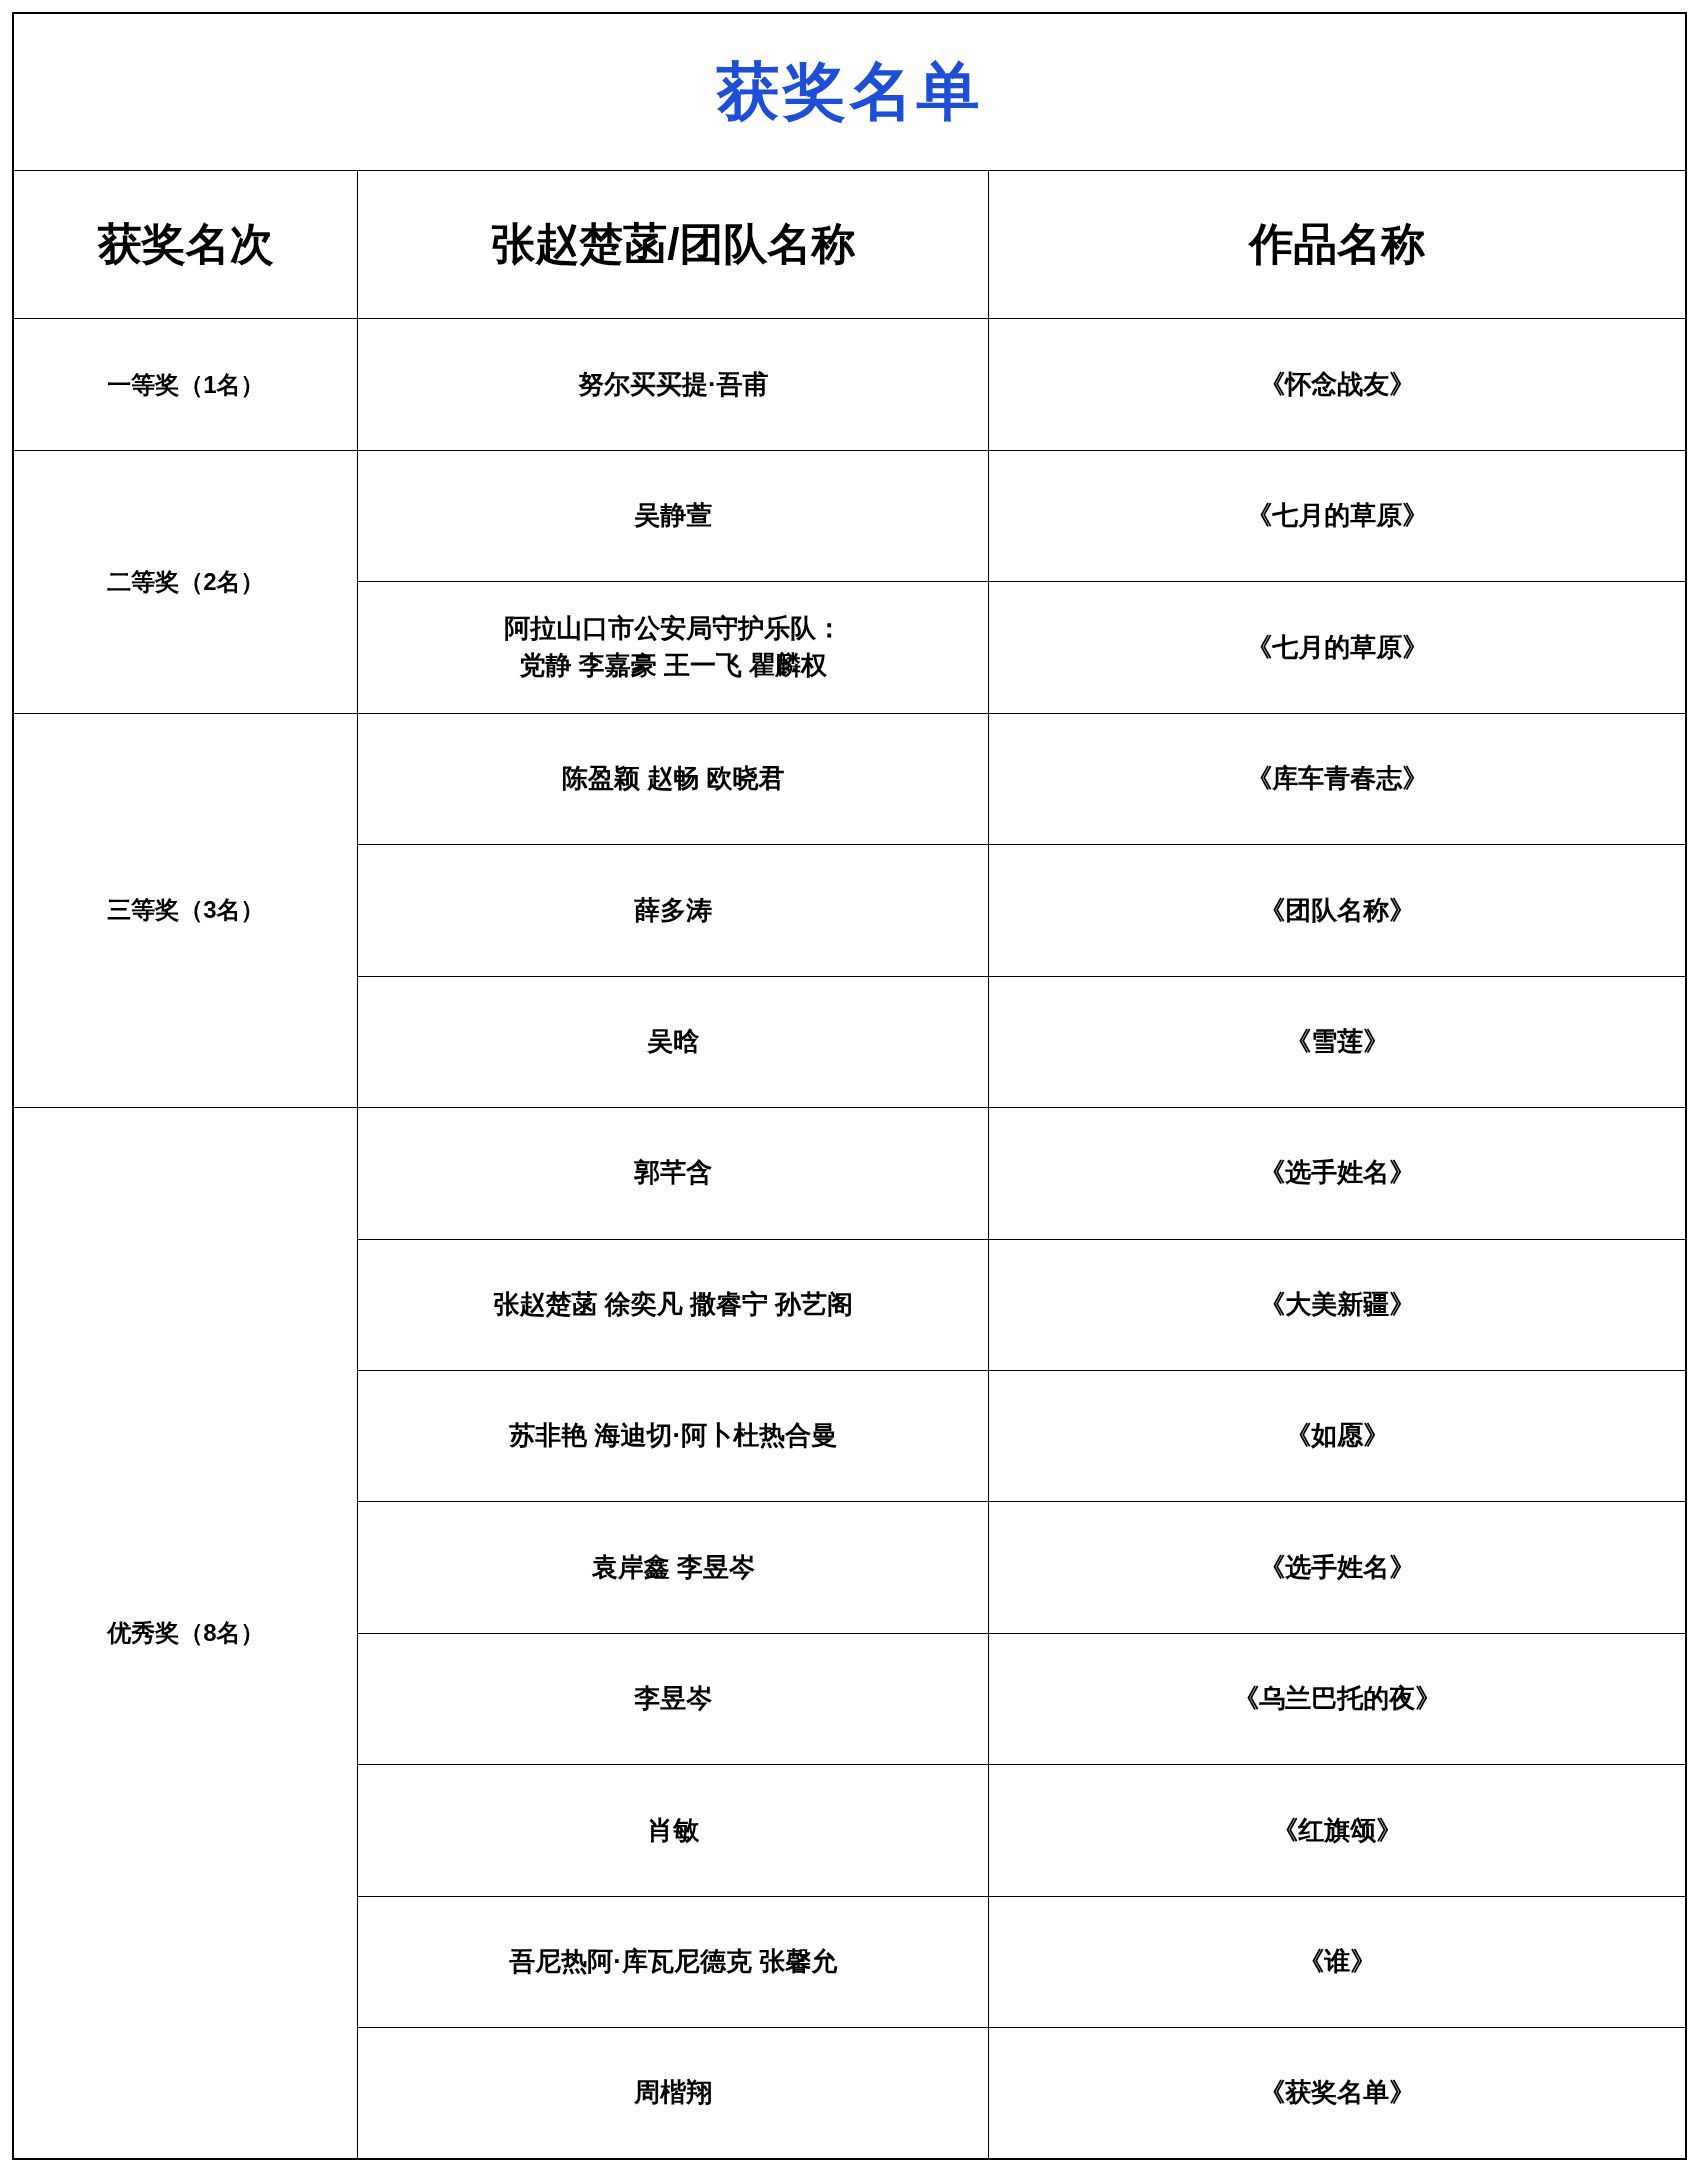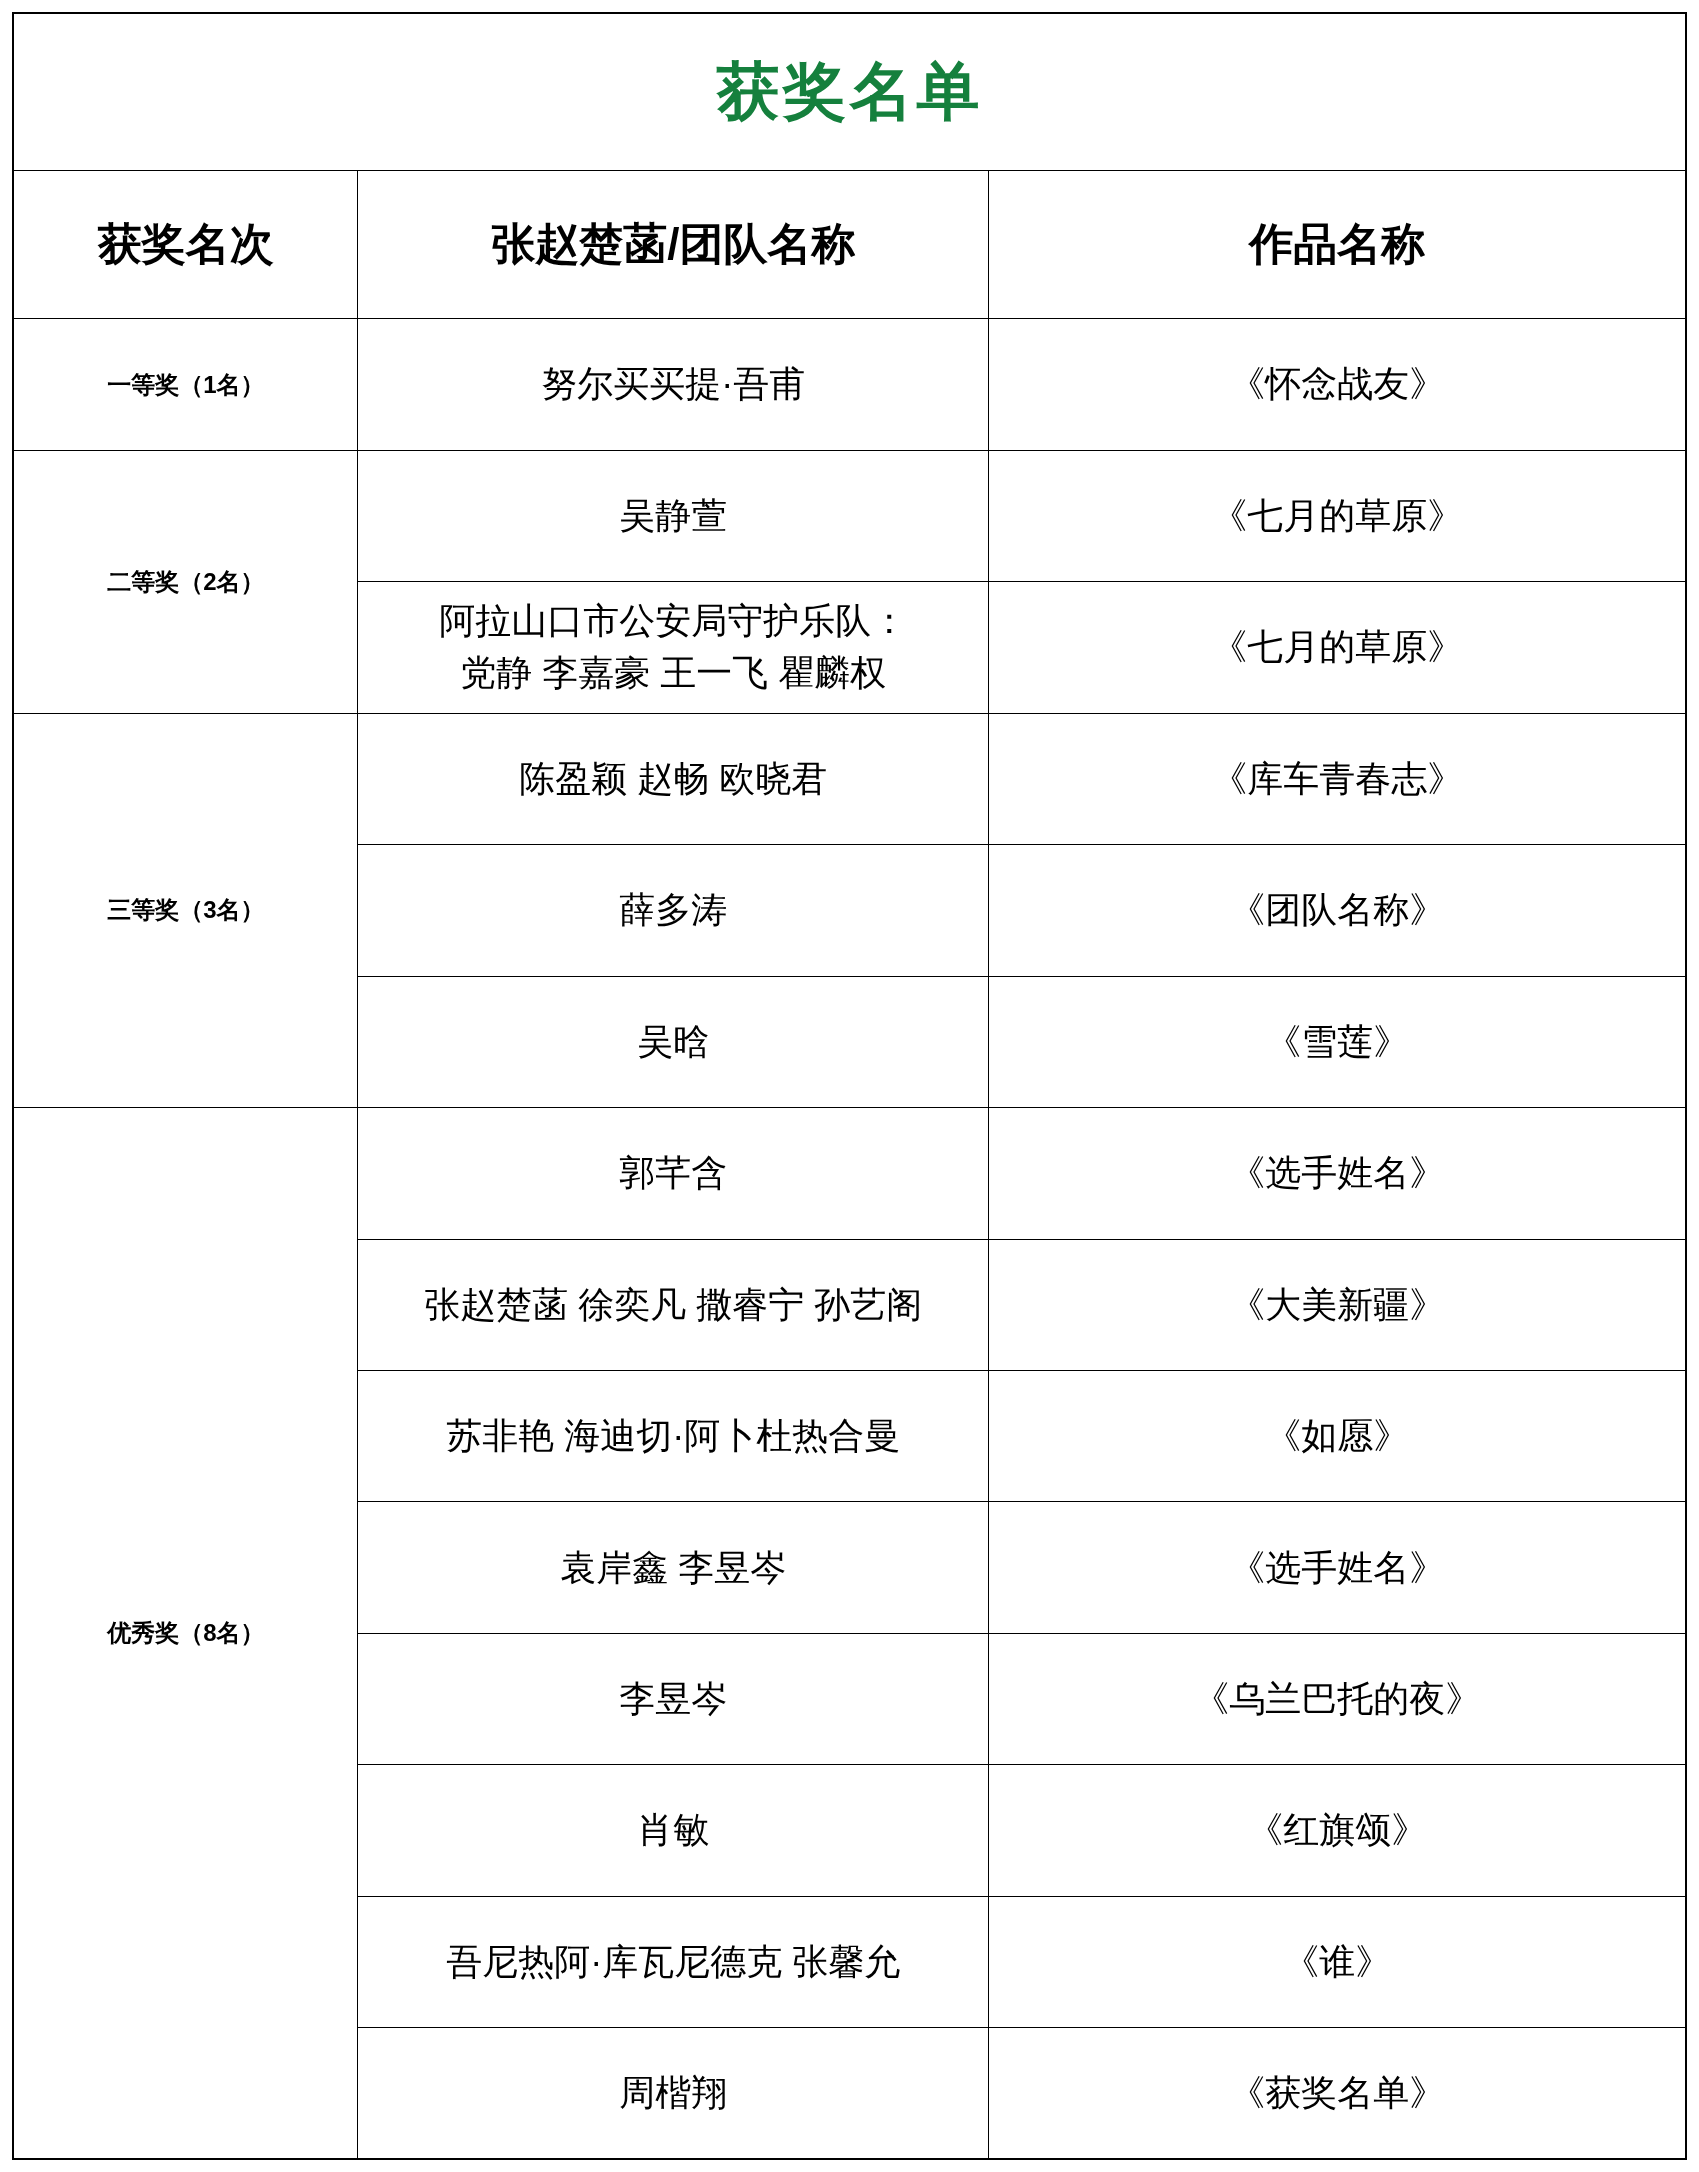--- a/index.html
+++ b/index.html
@@ -47,39 +47,39 @@
   tr.header-row th {
     height: 147px;
     font-size: 44px;
     font-weight: bold;
   }
   td.award-tier-cell {
     font-size: 24px;
     font-weight: bold;
   }
   td.contestant-cell, td.work-cell {
-    font-size: 36px;
-    font-weight: normal;
+    font-size: 26px;
+    font-weight: bold;
     line-height: 1.45;
   }
   tbody tr { height: 131px; }
 </style>
 </head>
 <body>
 
 <div class="page">
   <table class="award-table">
     <colgroup>
       <col style="width:20.6%">
       <col style="width:37.7%">
       <col style="width:41.7%">
     </colgroup>
     <tbody>
       <tr class="title-row">
-        <td colspan="3" style="color: #15803d;">获奖名单</td>
+        <td colspan="3" style="color: #1d4ed8;">获奖名单</td>
       </tr>
       <tr class="header-row">
         <th>获奖名次</th>
         <th>张赵楚菡/团队名称</th>
         <th>作品名称</th>
       </tr>
     </tbody>
     <tbody id="rows">
         <tr>
           <td class="award-tier-cell" rowspan="1">一等奖（1名）</td>

